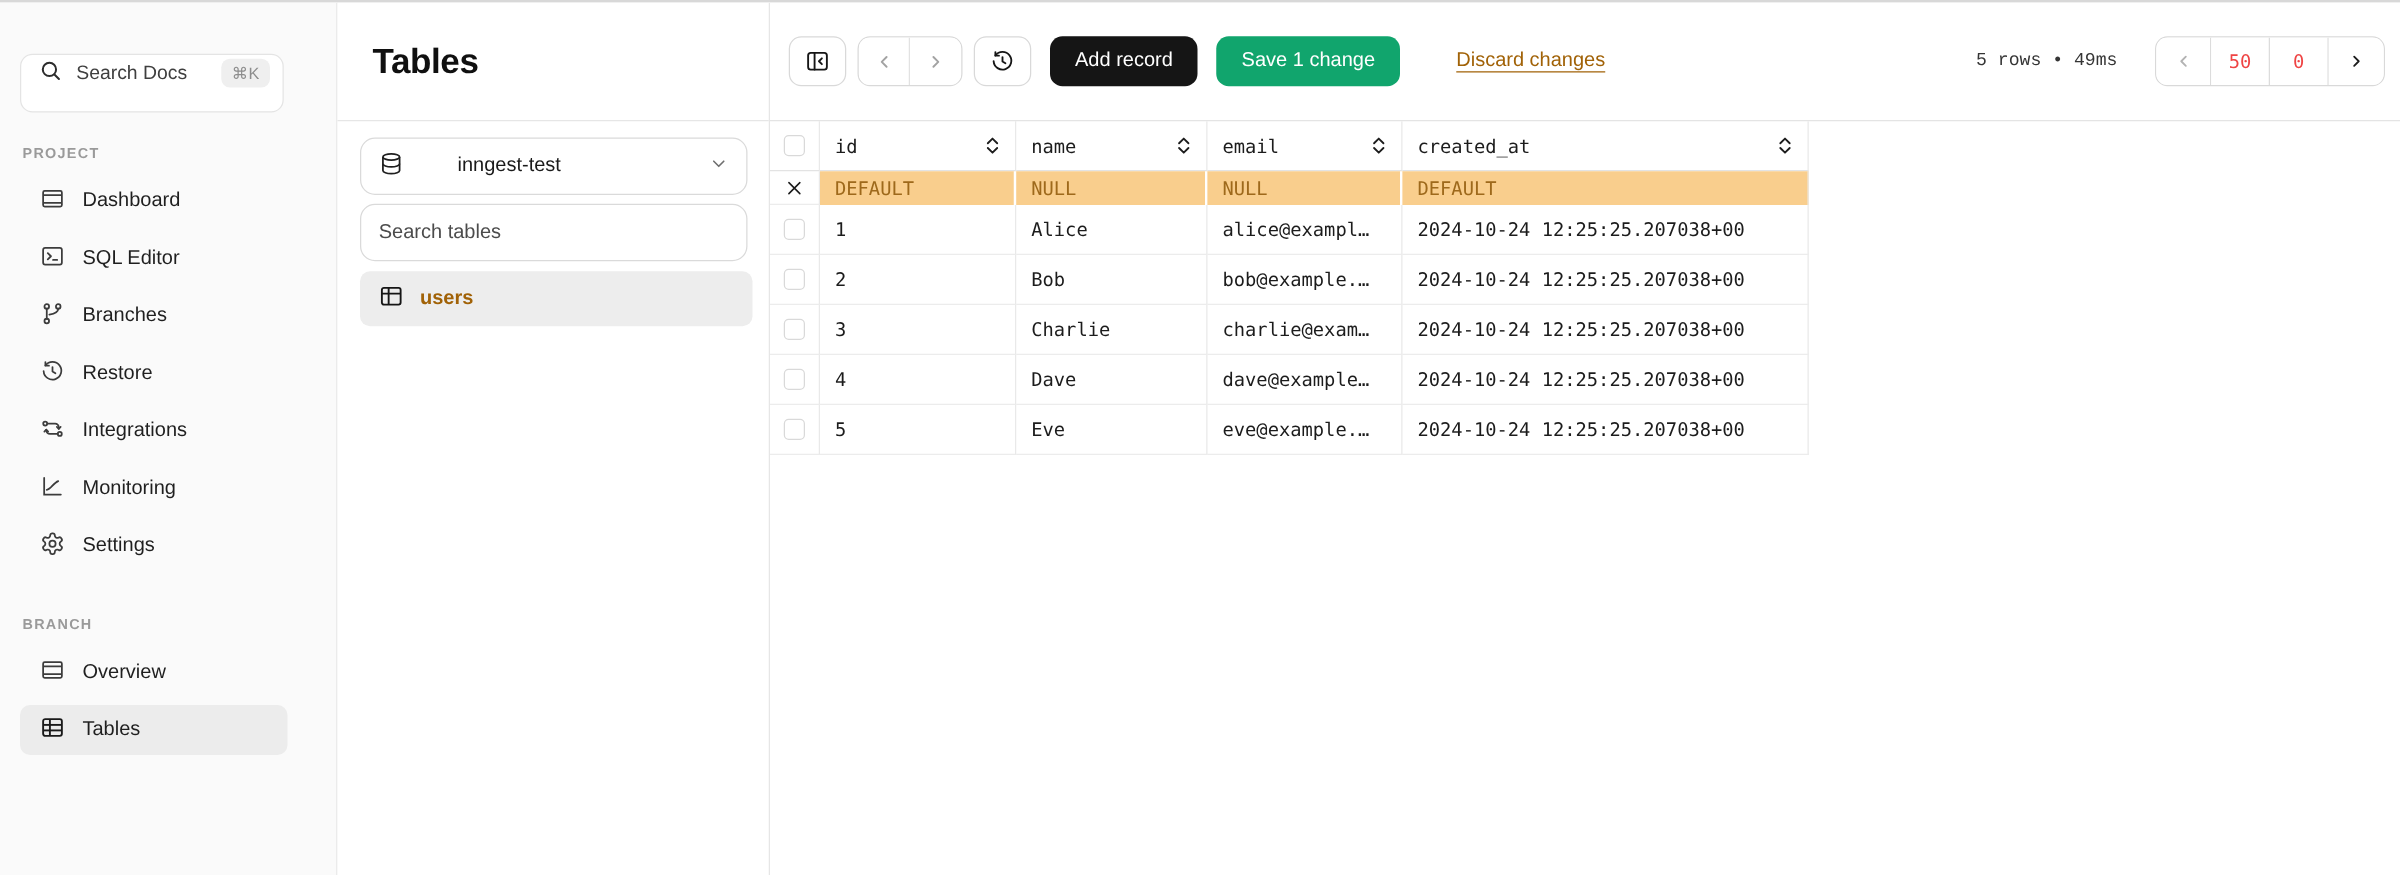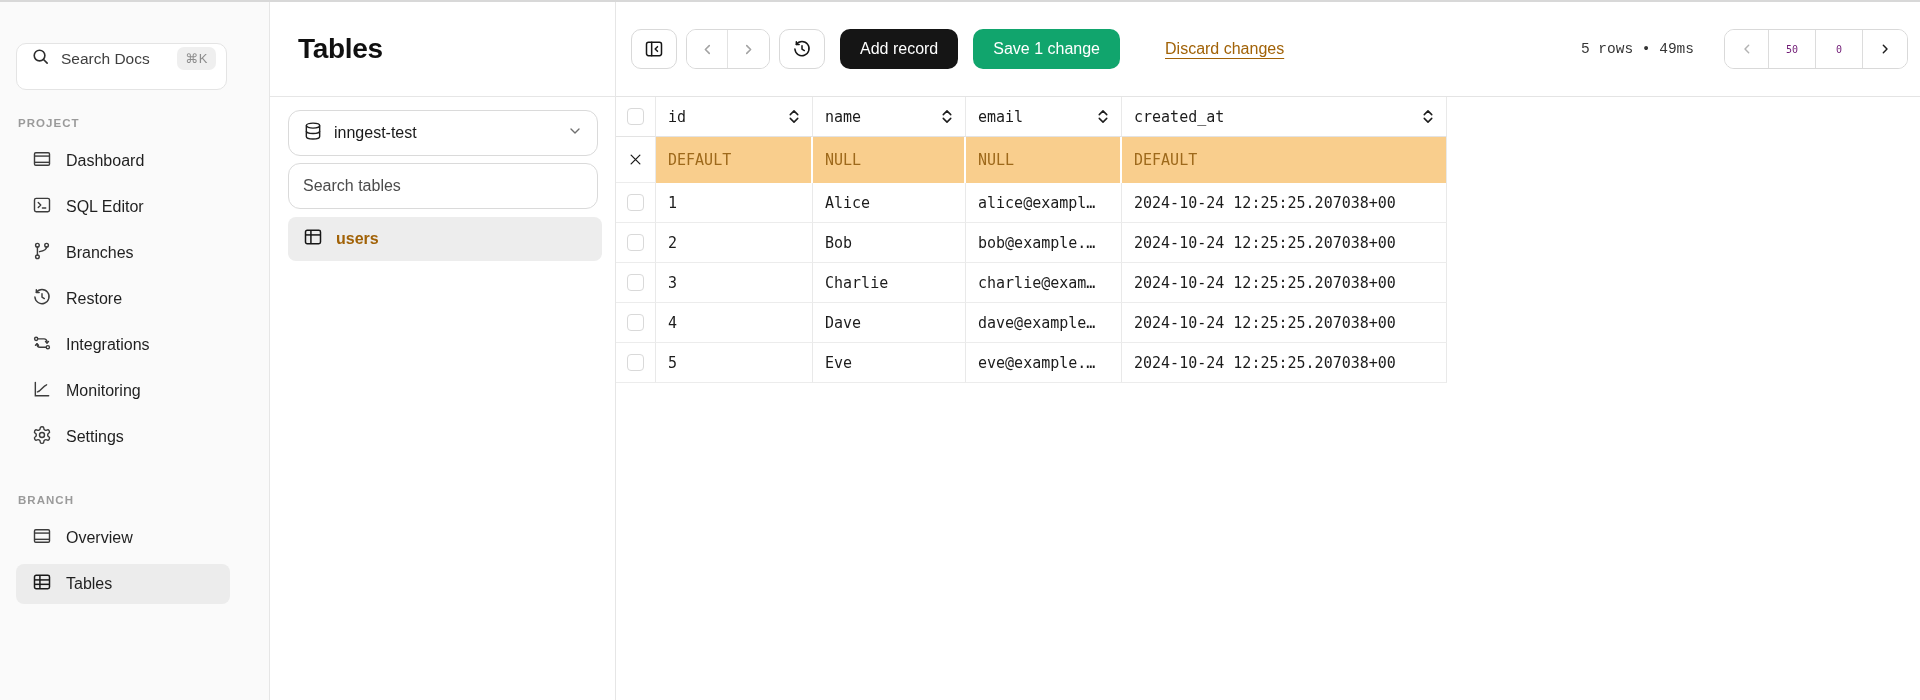--- a/index.html
+++ b/index.html
@@ -50,21 +50,21 @@
   }
   .panel-header {
     height: 95px; min-height: 95px; border-bottom: 1px solid #e6e6e6;
     display: flex; align-items: center; padding-left: 28px;
   }
   .panel-title { font-size: 28px; font-weight: 700; letter-spacing: -.3px; color: #101010; }
   .panel-body { padding: 13px 18px 0 18px; }
   .select-box, .search-tables {
     width: 310px; height: 46px; border: 1px solid #dadada; border-radius: 12px;
     background: #fff; display: flex; align-items: center;
-    padding: 0 14px 0 14px; margin-bottom: 7px; cursor: pointer;
+    padding: 0 14px 0 14px; margin-bottom: 7px; cursor: pointer; gap: 32px;
   }
   .select-box .sel-label { font-size: 16px; color: #1a1a1a; margin-left: 11px; flex: 1; }
   .search-tables { cursor: text; }
   .search-tables input {
     border: none; outline: none; width: 100%; font-size: 16px;
     font-family: "Liberation Sans", sans-serif; color: #1a1a1a; background: transparent;
   }
   .search-tables input::placeholder { color: #4c4c4c; opacity: 1; }
   .table-item {
     width: 314px; height: 44px; margin-top: 8px; border-radius: 8px;
@@ -114,28 +114,28 @@
   }
   .pager > * {
     height: 100%; display: flex; align-items: center; justify-content: center;
     border-right: 1px solid #dcdcdc; background: #fff; border-top: none;
     border-left: none; border-bottom: none; cursor: pointer;
   }
   .pager > *:last-child { border-right: none; }
   .pager .pg-chev { width: 44px; }
   .pager .pg-num {
     width: 47px; font-family: "DejaVu Sans Mono", "Liberation Mono", monospace;
-    font-size: 10px; color: #701a75;
+    font-size: 15px; color: #ef4444;
   }
 
   
   .grid-area { border-top: 1px solid #e4e4e4; flex: 1; }
   .grid { width: 831px; font-family: "DejaVu Sans Mono", "Liberation Mono", monospace; }
   .grid-row { display: flex; height: 40px; }
-  .grid-row.new-row { height: 46px; }
+  .grid-row.new-row { height: 27px; }
   .cell {
     display: flex; align-items: center;
     border-right: 1px solid #e9e9e9; border-bottom: 1px solid #ececec;
     font-size: 15px; color: #1c1c1c; padding: 0 12px;
     white-space: nowrap; overflow: hidden; text-align: center;
   }
   .col-cb { width: 40px; min-width: 40px; justify-content: center; padding: 0; }
   .col-id { width: 157px; min-width: 157px; }
   .col-name { width: 153px; min-width: 153px; }
   .col-email { width: 156px; min-width: 156px; }

